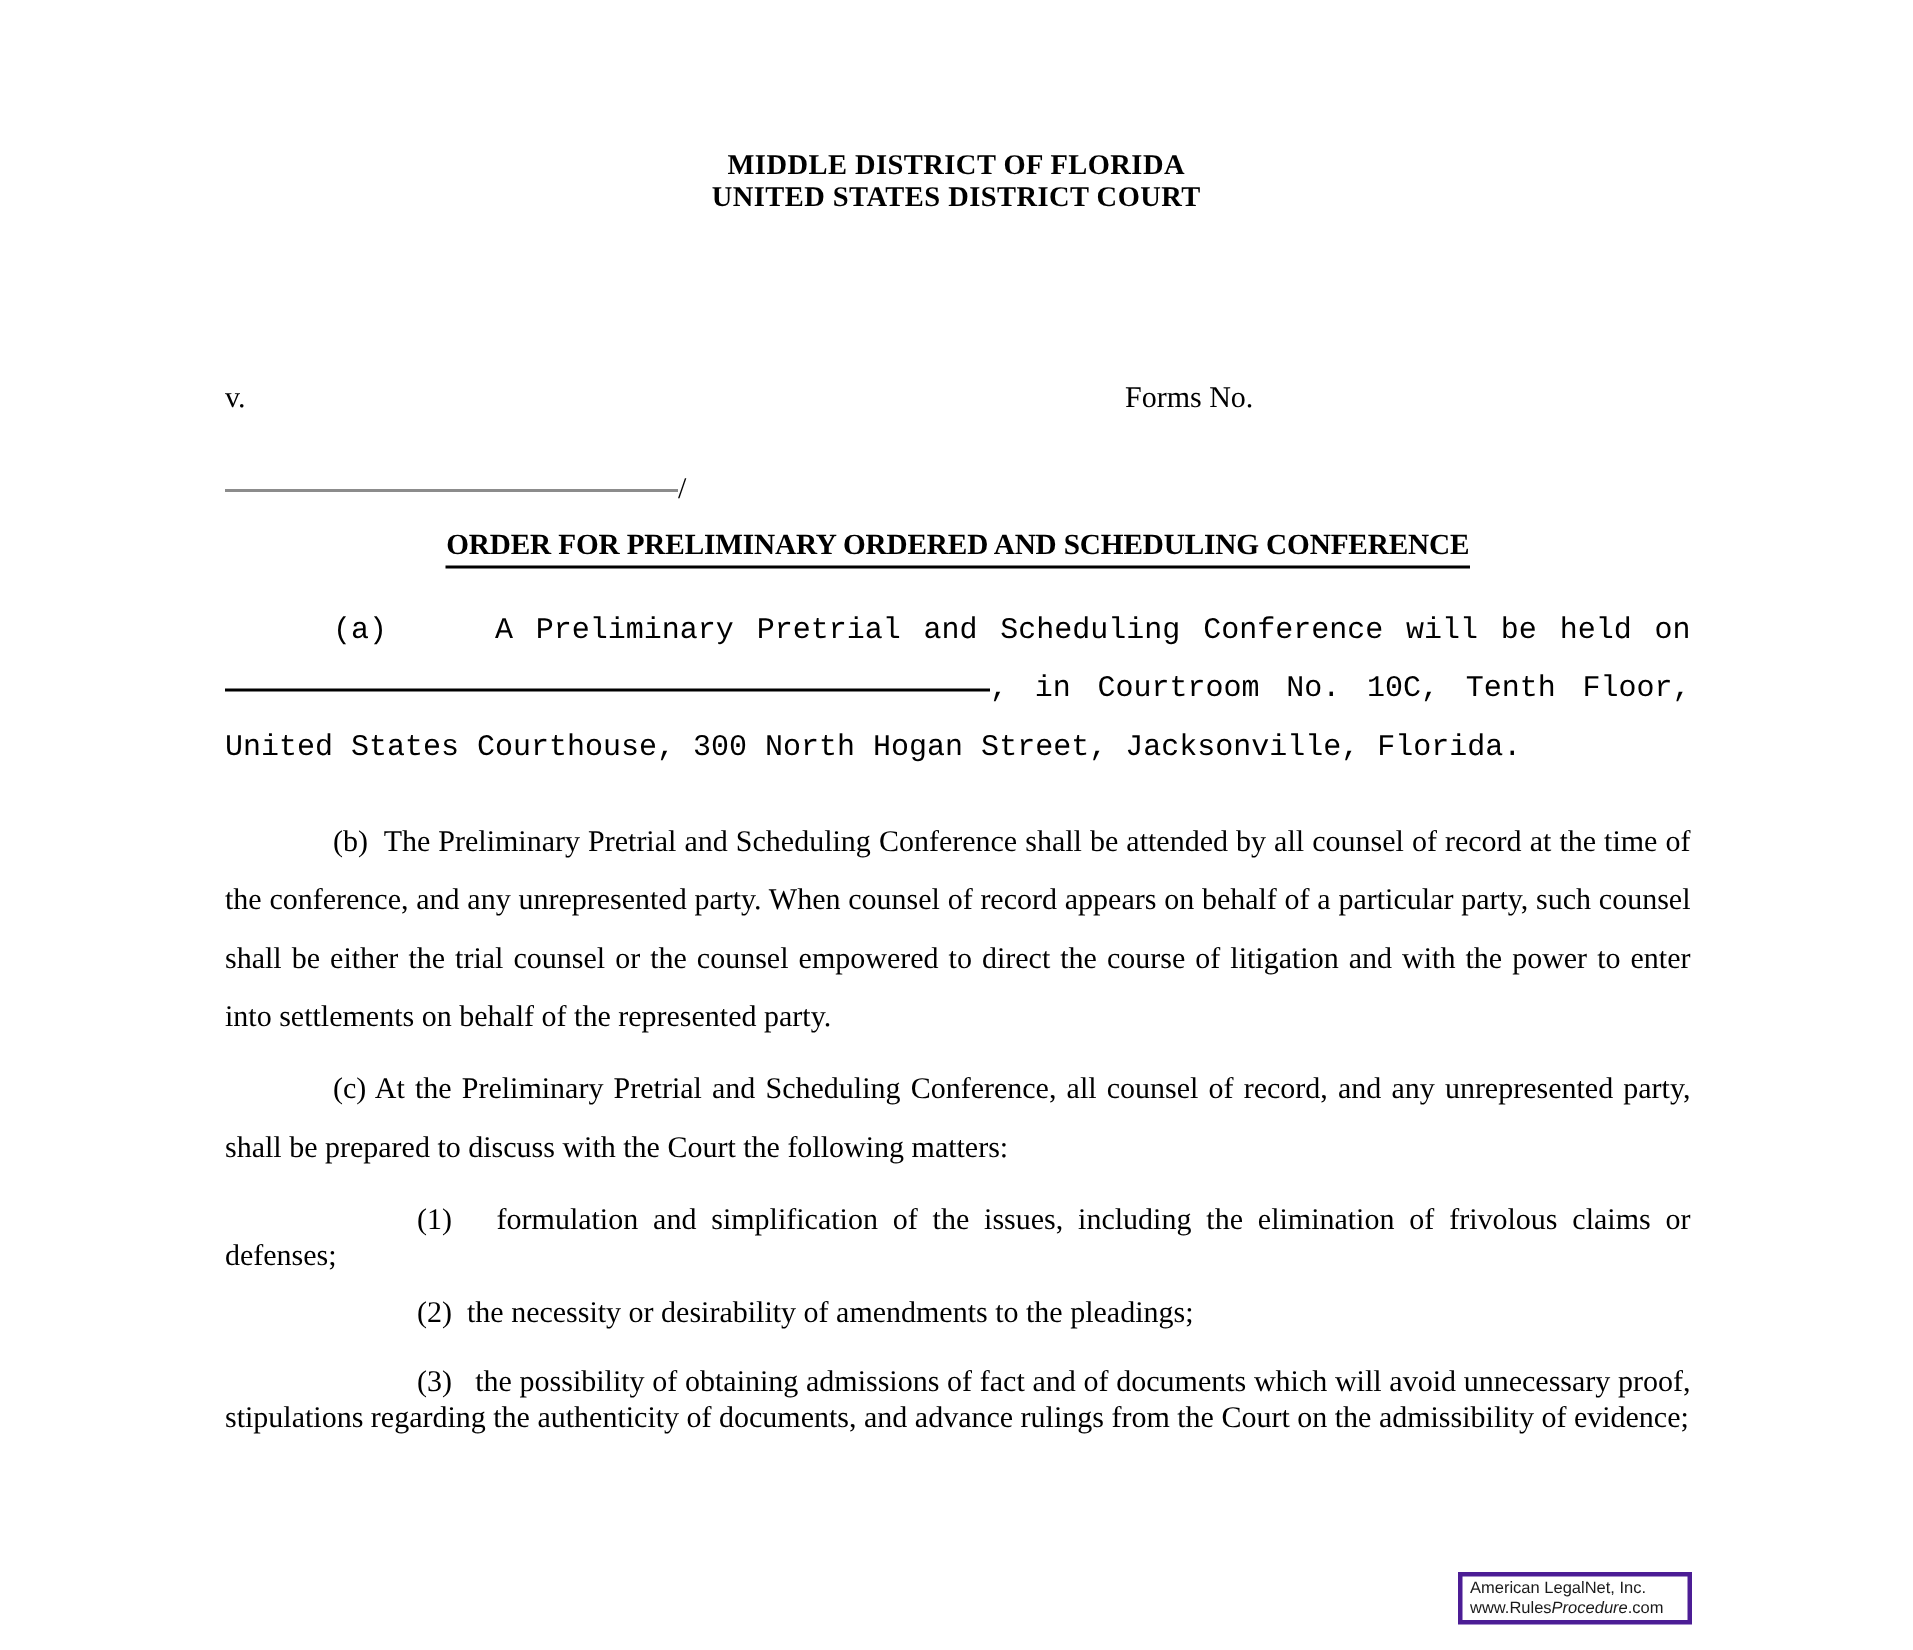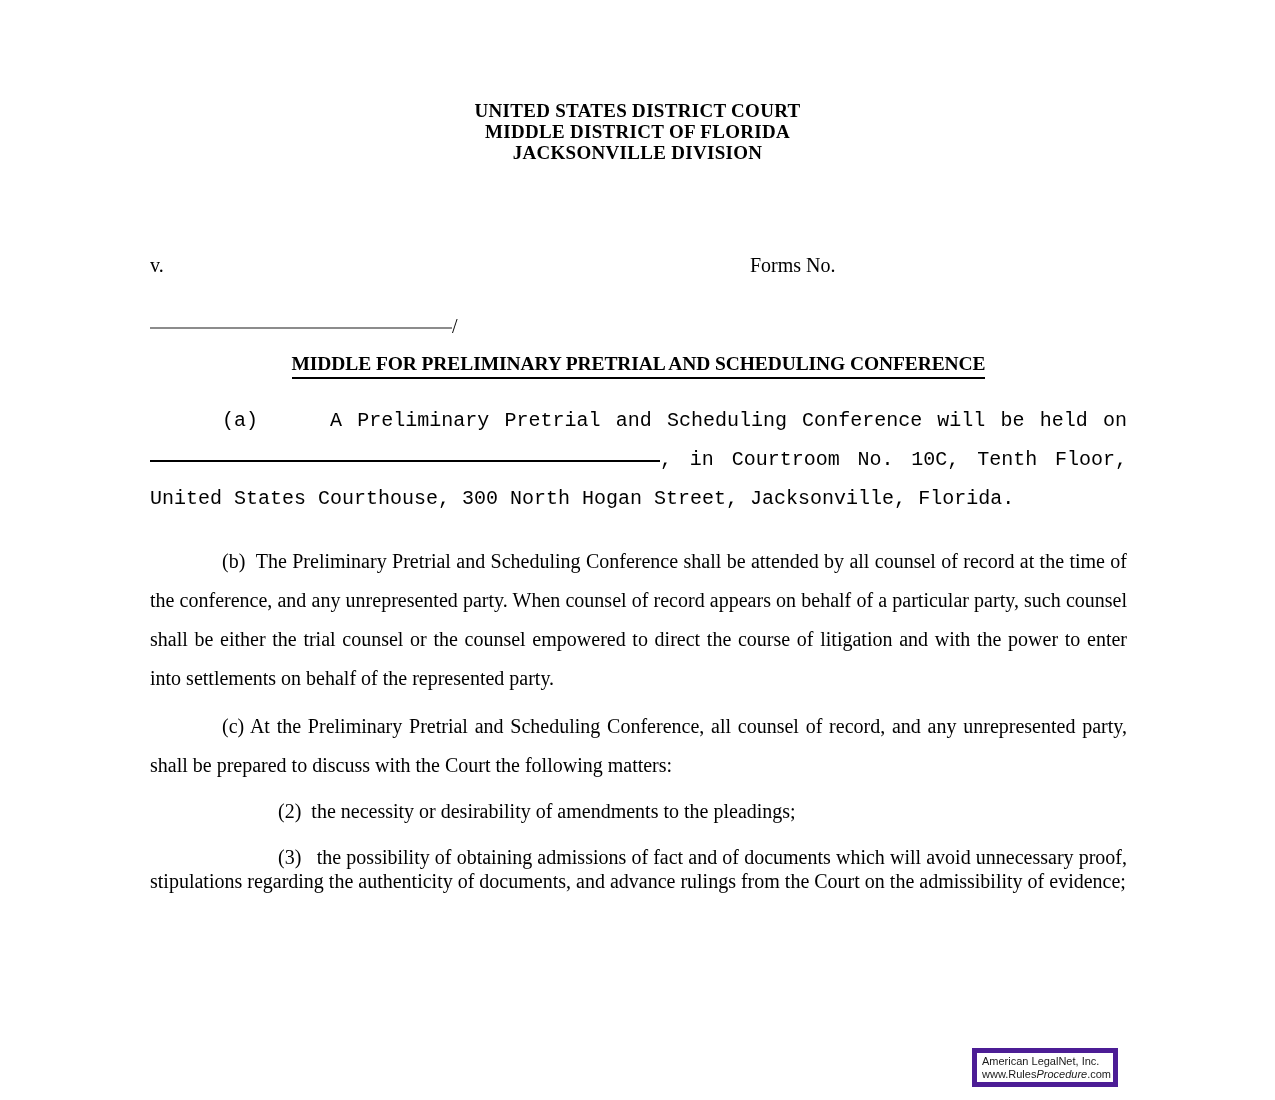--- a/index.html
+++ b/index.html
@@ -150,66 +150,66 @@
   }
   #item-1 { margin-top: 16px; }
   #item-2 { margin-top: 14px; text-align: left; }
   #item-3 { margin-top: 22px; }
 
   
   .watermark {
     position: absolute;
     left: 972px;
     top: 1048px;
-    border: 5px solid #4c1d95;
+    border: 3px solid #4c1d95;
     background: #ffffff;
-    padding: 2px 2px 2px 5px;
+    padding: 2px 16px 2px 5px;
     font-family: "Liberation Sans", "DejaVu Sans", sans-serif;
     font-size: 11px;
     line-height: 12.5px;
     color: #1a1a1a;
     white-space: nowrap;
   }
   .watermark .wm-line { display: block; }
   .watermark .wm-italic { font-style: italic; }
 </style>
 </head>
 <body>
 
 <div class="page">
 
   <div class="court-header">
+    <span class="hdr-line">MIDDLE DISTRICT OF FLORIDA</span>
     <span class="hdr-line">UNITED STATES DISTRICT COURT</span>
-    <span class="hdr-line">MIDDLE DISTRICT OF FLORIDA</span>
-    <span class="hdr-line">JACKSONVILLE DIVISION</span>
   </div>
 
   <div class="caption">
     <div class="caption-row">
       <span class="caption-v">v.</span>
       <span class="caption-caseno">Forms No.</span>
     </div>
     <div class="caption-divider">
       <span class="rule"></span><span class="slash">/</span>
     </div>
   </div>
 
   <div class="doc-title">
-    <span class="t">MIDDLE FOR PRELIMINARY PRETRIAL AND SCHEDULING CONFERENCE</span>
+    <span class="t">ORDER FOR PRELIMINARY ORDERED AND SCHEDULING CONFERENCE</span>
   </div>
 
   <div class="body">
 
 
     <p class="p" id="para-a"><span class="ind"></span><span>(a)</span><span class="ind"></span><span>A Preliminary Pretrial and Scheduling Conference will be held on</span> <span class="fillrule"></span><span>, in Courtroom No. 10C, Tenth Floor, United States Courthouse, 300 North Hogan Street, Jacksonville, Florida.</span></p>
 
     <p class="p" id="para-b"><span class="ind"></span><span>(b)</span>&nbsp; <span>The Preliminary Pretrial and Scheduling Conference shall be attended by all counsel of record at the time of the conference, and any unrepresented party.  When counsel of record appears on behalf of a particular party, such counsel shall be either the trial counsel or the counsel empowered to direct the course of litigation and with the power to enter into settlements on behalf of the represented party.</span></p>
 
     <p class="p" id="para-c"><span class="ind"></span><span>(c)</span> <span>At the Preliminary Pretrial and Scheduling Conference, all counsel of record, and any unrepresented party, shall be prepared to discuss with the Court the following matters:</span></p>
 
+    <p class="subitem" id="item-1"><span class="num-ind"></span><span>(1)</span>&nbsp;&nbsp; <span>formulation and simplification of the issues, including the elimination of frivolous claims or defenses;</span></p>
 
     <p class="subitem" id="item-2"><span class="num-ind"></span><span>(2)</span>&nbsp; <span>the necessity or desirability of amendments to the pleadings;</span></p>
 
     <p class="subitem" id="item-3"><span class="num-ind"></span><span>(3)</span>&nbsp;&nbsp; <span>the possibility of obtaining admissions of fact and of documents which will avoid unnecessary proof, stipulations regarding the authenticity of documents, and advance rulings from the Court on the admissibility of evidence;</span></p>
 
   </div>
 
   <div class="watermark">
     <span class="wm-line">American LegalNet, Inc.</span>
     <span class="wm-line"><span>www.Rules</span><span class="wm-italic">Procedure</span><span>.com</span></span>

